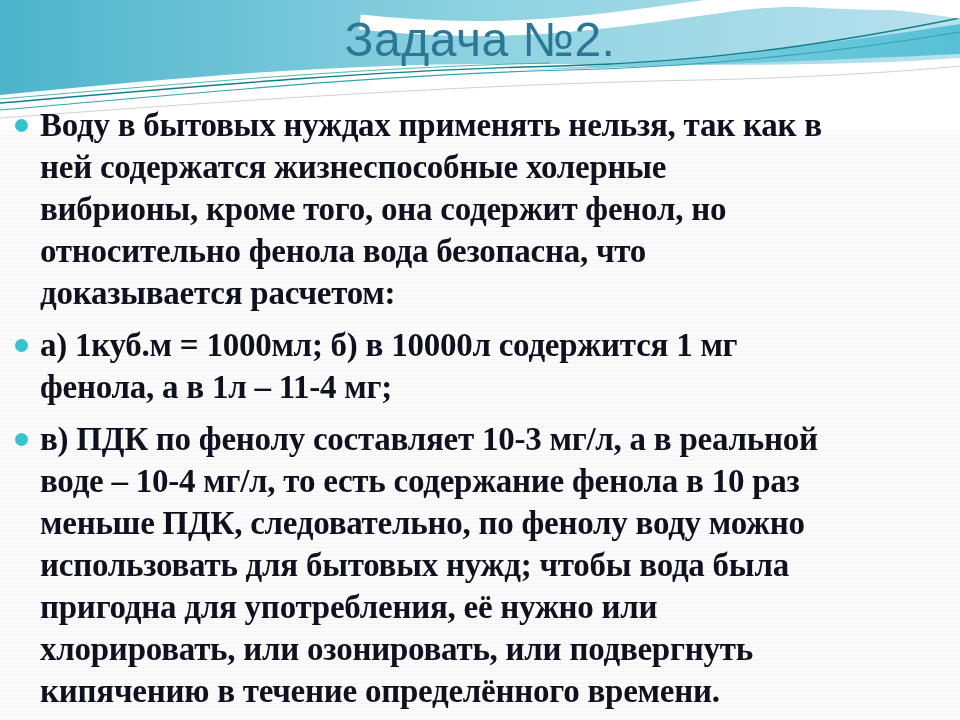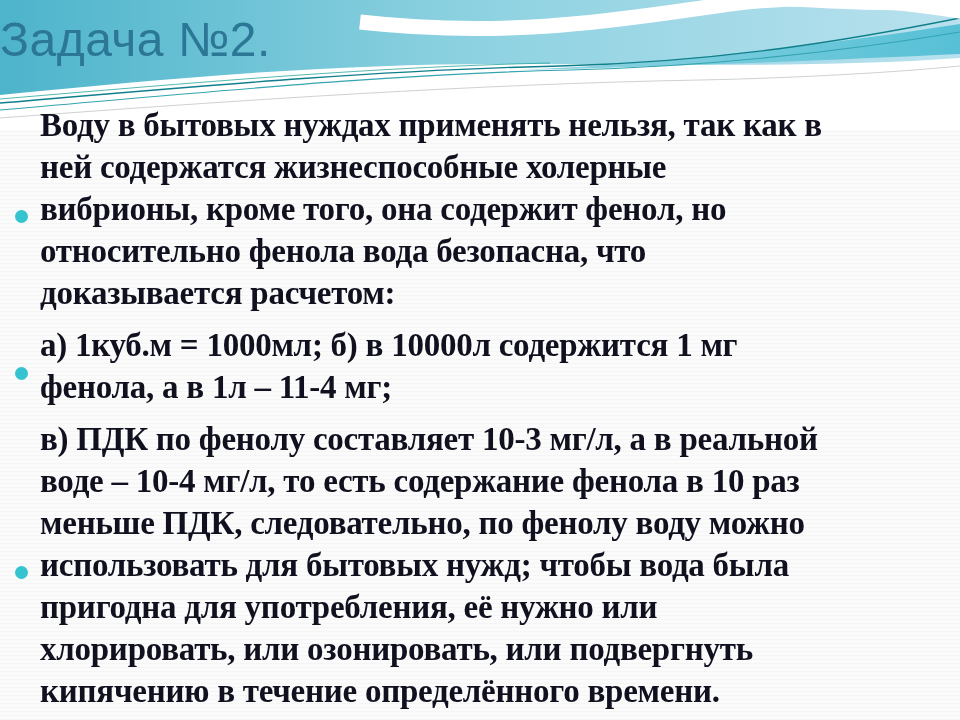--- a/index.html
+++ b/index.html
@@ -10,33 +10,34 @@
     background:
       repeating-linear-gradient(180deg,#fbfbfb 0px,#fbfbfb 3px,#f4f5f5 3px,#f4f5f5 4px);
     font-family:"Liberation Sans",sans-serif;
   }
 
   .slide-header{position:absolute;top:0;left:0;width:960px;height:130px;}
   .header-svg{position:absolute;top:0;left:0;display:block;}
 
   .slide-title{
     position:absolute;top:12px;left:0;width:960px;margin:0;
+    text-align:center;
     font-family:"Liberation Sans",sans-serif;
     font-weight:400;
     font-size:48px;
     line-height:1.15;
     letter-spacing:0.5px;
     color:var(--title-color,#2b7795);
   }
 
   .slide-body{
     position:absolute;top:104px;left:15px;right:18px;
   }
 
-  .bullet-item{display:flex;align-items:center;margin:0 0 10px 0;}
+  .bullet-item{display:flex;align-items:flex-start;margin:0 0 10px 0;}
   .bullet-marker{
     flex:0 0 auto;width:13px;height:13px;border-radius:50%;
     background:var(--bullet-color,#35c4cf);
     margin:15px 12px 0 0;
   }
   .bullet-text{
     margin:0;
     font-family:"Liberation Serif","DejaVu Serif",serif;
     font-weight:700;
     font-size:33px;

